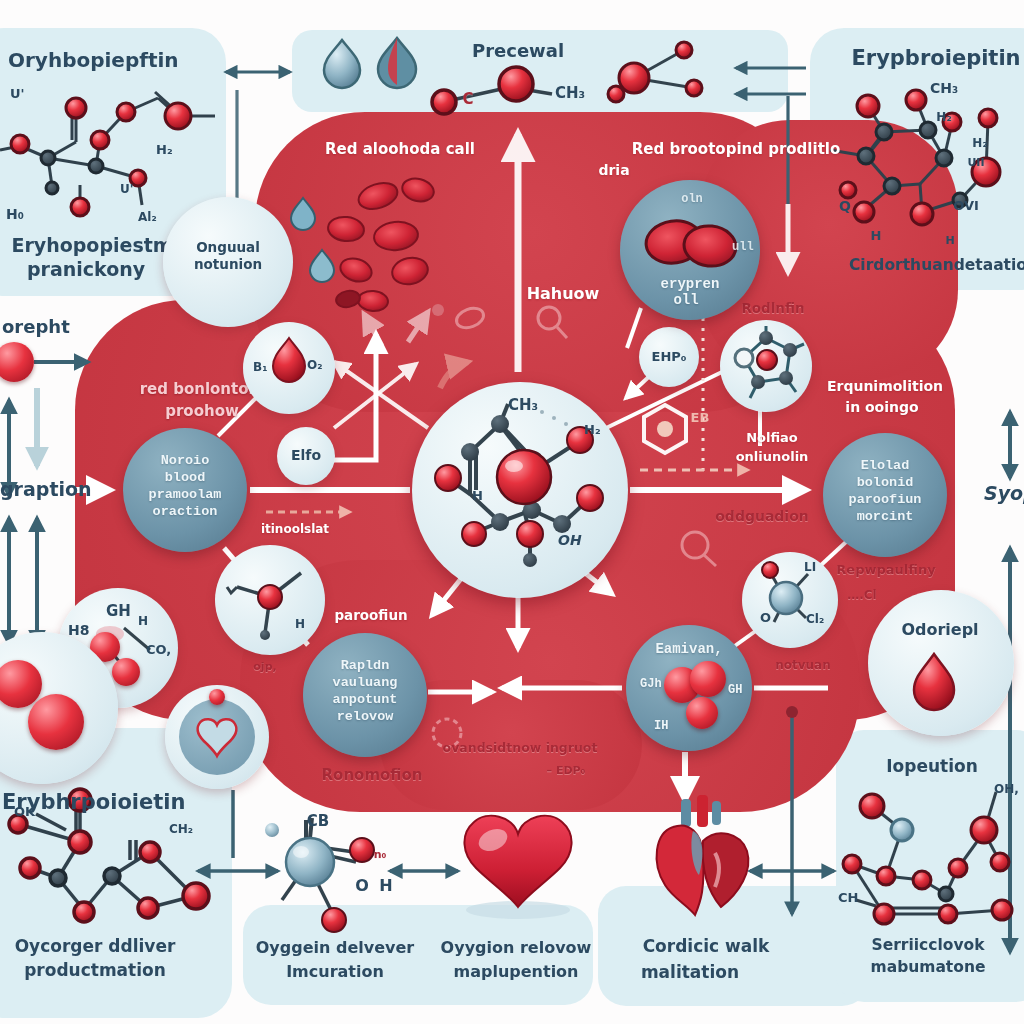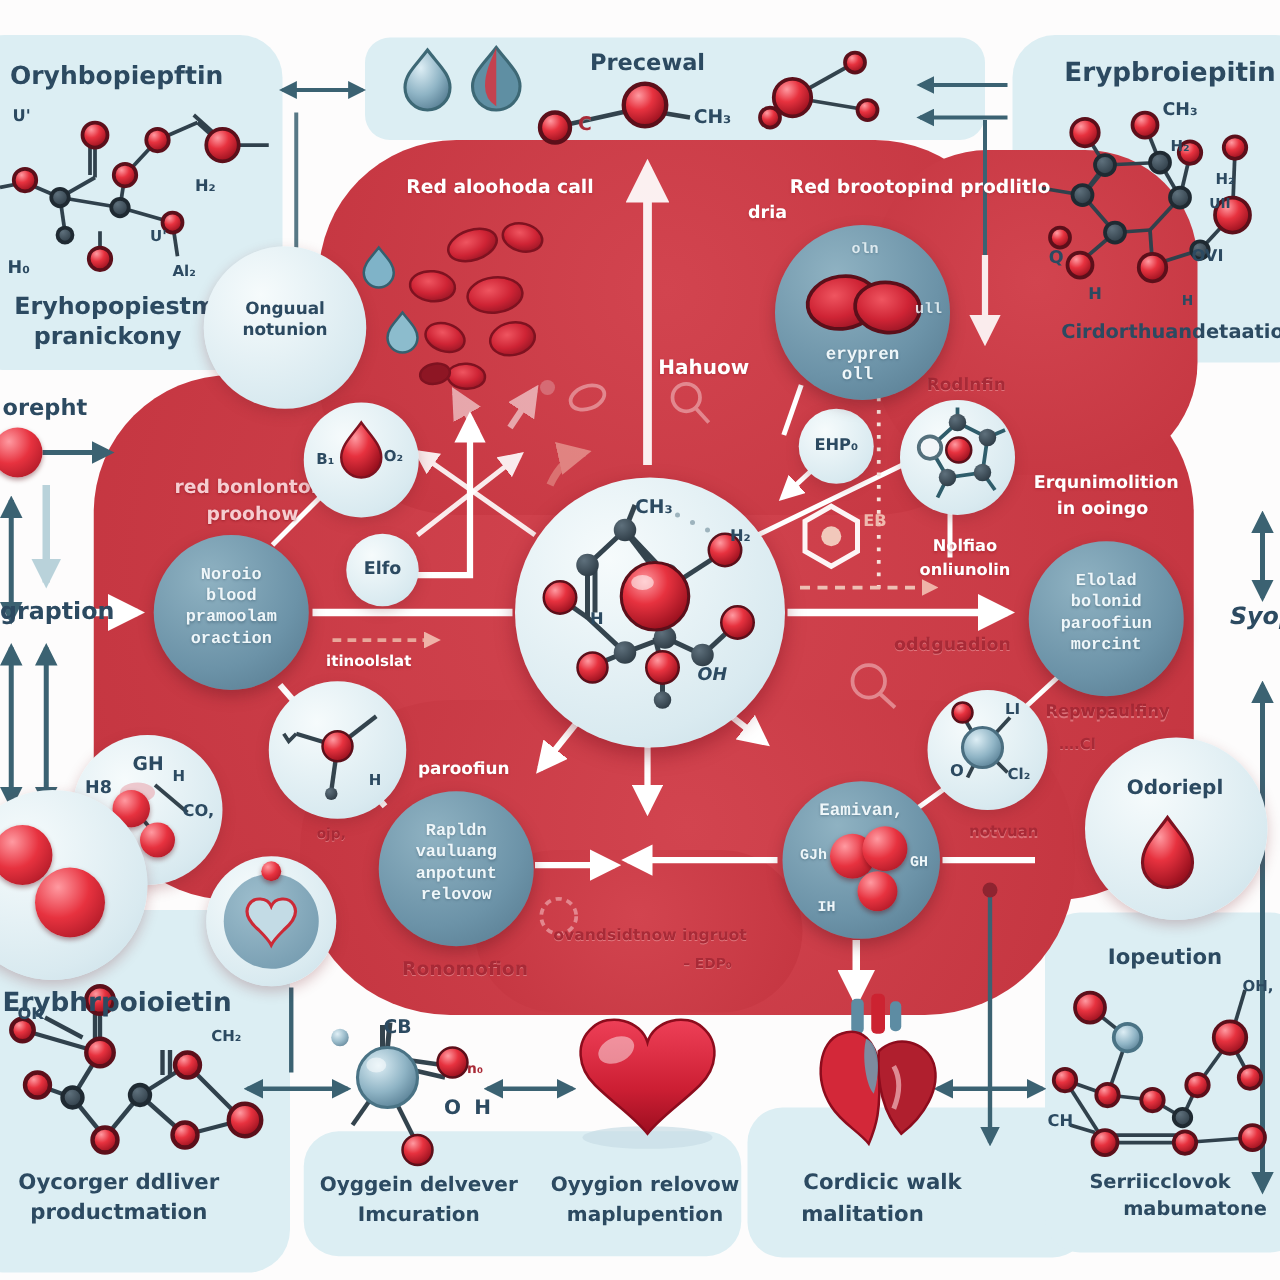--- a/index.html
+++ b/index.html
@@ -620,13 +620,13 @@
 <div class="lbl t-dark" style="left:335px;top:962px;font-size:16px;">Imcuration</div>
 <div class="lbl t-dark" style="left:516px;top:938px;font-size:16px;">Oyygion relovow</div>
 <div class="lbl t-dark" style="left:516px;top:962px;font-size:16px;">maplupention</div>
 <div class="lbl t-dark" style="left:690px;top:936px;font-size:17px;margin-left:16px;">Cordicic walk</div>
 <div class="lbl t-dark" style="left:690px;top:962px;font-size:17px;">malitation</div>
 
 <div class="lbl t-dark" style="left:932px;top:756px;font-size:17px;">Iopeution</div>
 <div class="lbl-l t-dark" style="left:994px;top:782px;font-size:12px;">OH,</div>
 <div class="lbl-l t-dark" style="left:838px;top:890px;font-size:13px;">CH</div>
 <div class="lbl t-dark" style="left:928px;top:936px;font-size:15.5px;">Serriicclovok</div>
-<div class="lbl t-dark" style="left:928px;top:958px;font-size:15.5px;margin-left:28px;">mabumatone</div>
+<div class="lbl t-dark" style="left:928px;top:958px;font-size:15.5px;">mabumatone</div>
 
 </body></html>

